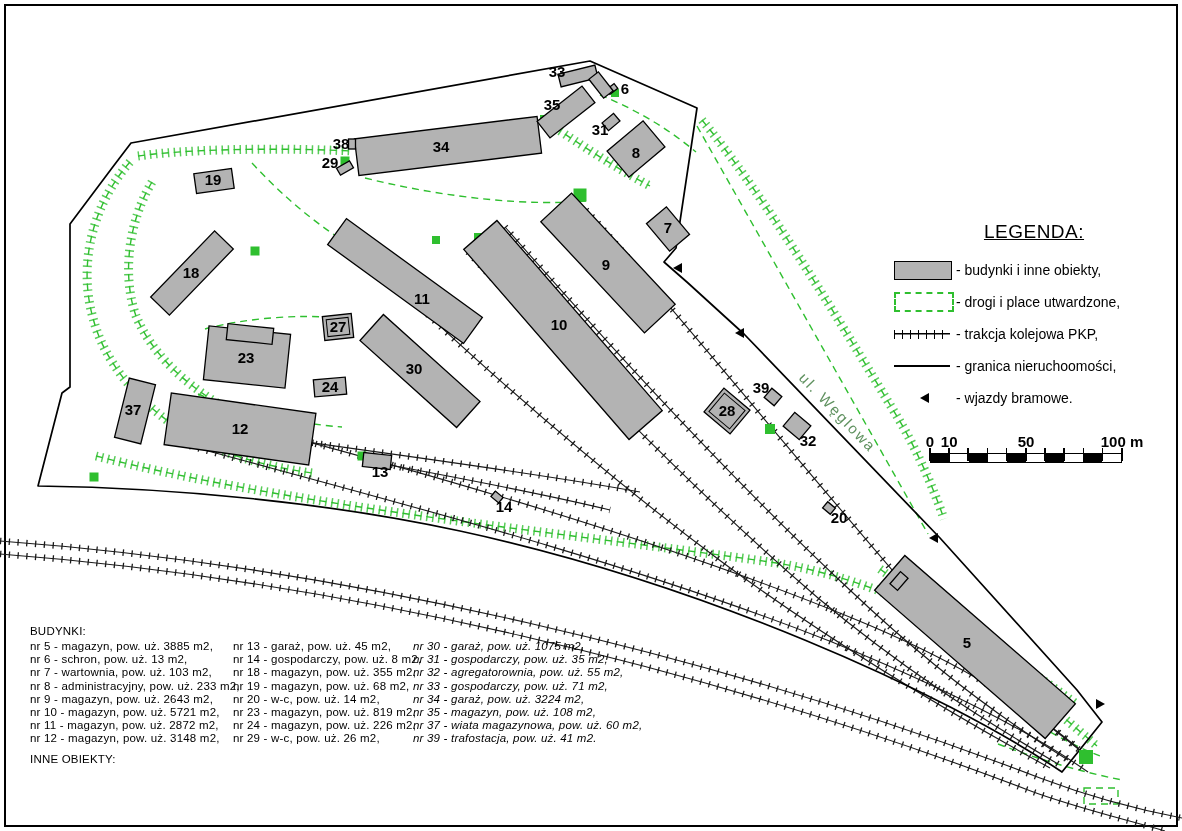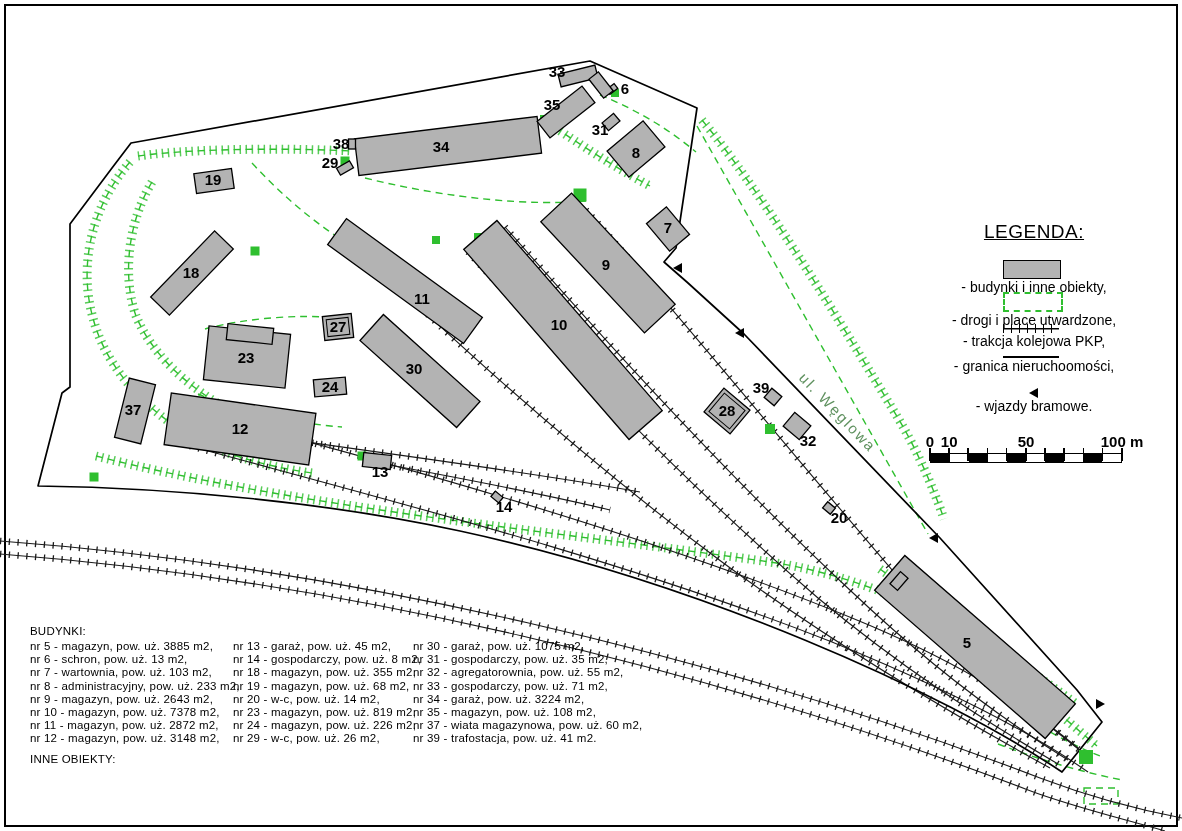--- a/index.html
+++ b/index.html
@@ -11,21 +11,21 @@
   
   .title{position:absolute;left:700px;top:58px;width:470px;text-align:center;font-weight:bold;}
   .t1{font-size:25px;letter-spacing:.5px;}
   .t2{font-size:22px;margin-top:4px;}
   .t3{font-size:22px;margin-top:4px;}
 
   
   .legend{position:absolute;left:894px;top:221px;width:280px;}
   .legend-heading{font-size:19px;font-weight:normal;text-decoration:underline;
                   text-align:center;margin-bottom:17px;letter-spacing:.5px;}
-  .legend-row{display:flex;align-items:center;height:20px;margin-bottom:12px;flex-direction:column;}
+  .legend-row{display:flex;align-items:center;height:20px;margin-bottom:12px;}
   .legend-sym{width:62px;display:flex;align-items:center;flex:none;}
   .legend-label{font-size:14px;white-space:nowrap;}
   .sym-building{width:56px;height:17px;background:#b3b3b3;border:1.5px solid #000;}
   .sym-road{width:56px;height:16px;border:2px dashed #2fbf2f;}
   .sym-boundary{width:56px;height:2px;background:#000;}
   .sym-rail{width:56px;height:9px;background:
       linear-gradient(#000,#000) left 50%/100% 1.5px no-repeat,
       repeating-linear-gradient(90deg,#000 0 1.5px,transparent 1.5px 8px);}
   .sym-gate{width:0;height:0;border-top:5px solid transparent;border-bottom:5px solid transparent;
             border-right:9px solid #000;margin-left:26px;}
@@ -37,21 +37,21 @@
   .sb-seg{flex:1;background:#fff;}
   .sb-seg.b{background:#000;}
   .sb-tick{position:absolute;width:1.5px;height:13px;background:#000;top:15px;}
 
   
   .list-heading{position:absolute;font-size:11.5px;letter-spacing:.2px;}
   #bud-heading{left:30px;top:625px;}
   #inne-heading{left:30px;top:753px;}
   .list-col{position:absolute;top:640px;font-size:11.5px;line-height:13.2px;
             white-space:nowrap;letter-spacing:.2px;}
-  .col0{left:30px;} .col1{left:233px;} .col2{left:413px;}
+  .col0{left:30px;} .col1{left:233px;} .col2{left:413px;font-style:italic;}
   #inne-items{position:absolute;left:30px;top:767px;font-size:11.5px;line-height:13.2px;white-space:nowrap;letter-spacing:.2px;}
 
   
   .bld{fill:#b3b3b3;stroke:#000;stroke-width:1.3;}
   .bld-inner{fill:none;stroke:#000;stroke-width:1;}
   .bnum{font-family:"Liberation Sans",sans-serif;font-weight:bold;font-size:15px;fill:#000;text-anchor:middle;}
   .road-dash{fill:none;stroke:#2fbf2f;stroke-width:1.4;stroke-dasharray:7 5;}
   .road-ticks{fill:none;stroke:#2fbf2f;stroke-width:9;stroke-dasharray:1.5 4.5;opacity:.8;}
   .rail-line{fill:none;stroke:#1a1a1a;stroke-width:1.1;}
   .rail-ticks{fill:none;stroke:#1a1a1a;stroke-width:6.5;stroke-dasharray:1.3 7.5;}
@@ -319,21 +319,21 @@
     </div>
 
   <div class="list-heading" id="bud-heading">BUDYNKI:</div>
   <div id="bud-cols">
       <div class="list-col col0">
         <div>nr 5 - magazyn, pow. uż. 3885 m2,</div>
         <div>nr 6 - schron, pow. uż. 13 m2,</div>
         <div>nr 7 - wartownia, pow. uż. 103 m2,</div>
         <div>nr 8 - administracyjny, pow. uż. 233 m2,</div>
         <div>nr 9 - magazyn, pow. uż. 2643 m2,</div>
-        <div>nr 10 - magazyn, pow. uż. 7378 m2,</div>
+        <div>nr 10 - magazyn, pow. uż. 5721 m2,</div>
         <div>nr 11 - magazyn, pow. uż. 2872 m2,</div>
         <div>nr 12 - magazyn, pow. uż. 3148 m2,</div>
       </div>
       <div class="list-col col1">
         <div>nr 13 - garaż, pow. uż. 45 m2,</div>
         <div>nr 14 - gospodarczy, pow. uż. 8 m2,</div>
         <div>nr 18 - magazyn, pow. uż. 355 m2,</div>
         <div>nr 19 - magazyn, pow. uż. 68 m2,</div>
         <div>nr 20 - w-c, pow. uż. 14 m2,</div>
         <div>nr 23 - magazyn, pow. uż. 819 m2,</div>

